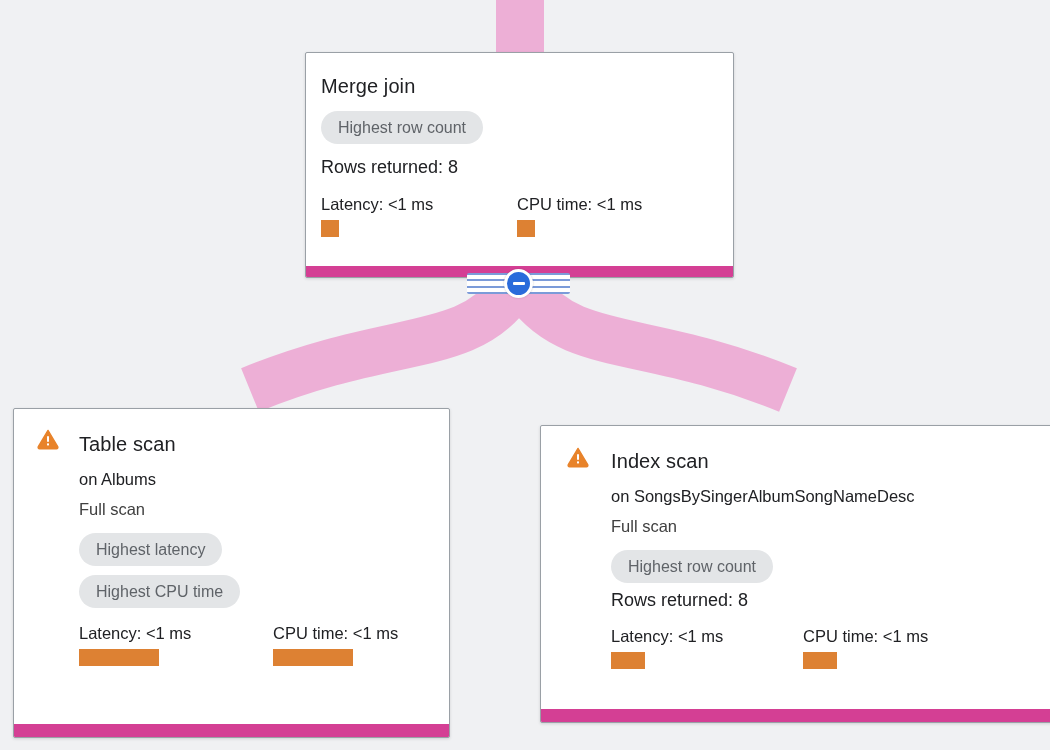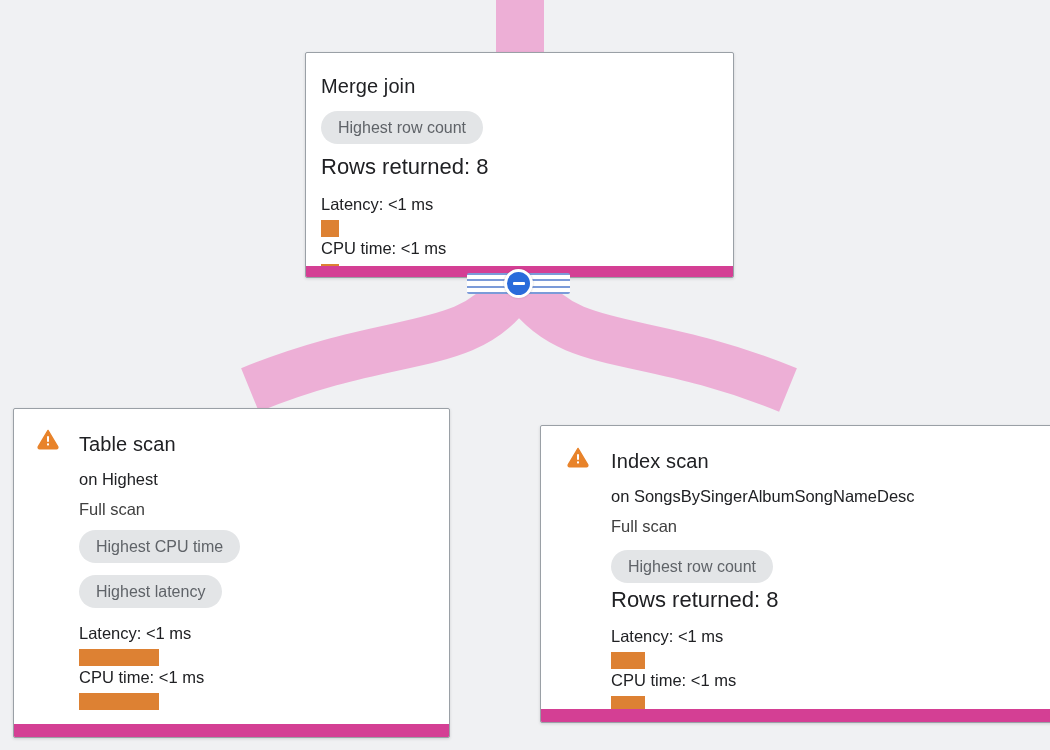--- a/index.html
+++ b/index.html
@@ -55,23 +55,23 @@
   .badge{
     display:inline-block;
     background:var(--badge-bg,#e3e5e7);
     color:#5f6368;
     font-size:16px;line-height:33px;height:33px;
     padding:0 17px;border-radius:17px;
     white-space:nowrap;
   }
   .badge-row{margin-top:12px;}
   .badge-row.tight{margin-top:9px;}
-  .rows-line{font-size:22px;line-height:22px;color:#202124;margin-top:6px;}
+  .rows-line{font-size:18px;line-height:22px;color:#202124;margin-top:6px;}
   .card-merge .rows-line{margin-top:12px;}
-  .metrics{display:flex;margin-top:14px;flex-direction:column;}
+  .metrics{display:flex;margin-top:14px;}
   .card-merge .metrics{margin-top:15px;}
   .metric{box-sizing:border-box;}
   .metric.col1-merge{width:196px;}
   .metric.col1-table{width:194px;}
   .metric.col1-index{width:192px;}
   .metric-label{font-size:16.5px;line-height:22px;color:#202124;white-space:nowrap;}
   .bar{
     height:17px;margin-top:5px;
     background:var(--bar-orange,#dd8133);
   }
@@ -145,27 +145,27 @@
   </button>
 
   <div class="card card-table">
     <svg class="warn" viewBox="0 0 24 24">
       <path d="M12 2.6 L22.6 20.4 a1.6 1.6 0 0 1 -1.4 2.4 H2.8 a1.6 1.6 0 0 1 -1.4 -2.4 Z" fill="#e8832a" stroke="#e8832a" stroke-width="1.5" stroke-linejoin="round"></path>
       <rect x="10.9" y="9" width="2.2" height="6" fill="#ffffff"></rect>
       <rect x="10.9" y="16.8" width="2.2" height="2.2" fill="#ffffff"></rect>
     </svg>
     <div class="body">
       <div class="node-title">Table scan</div>
-      <div class="node-sub">on Highest</div>
+      <div class="node-sub">on Albums</div>
       <div class="node-scan">Full scan</div>
+      <div class="badge-row">
+        <span class="badge">Highest latency</span>
+      </div>
       <div class="badge-row tight">
         <span class="badge">Highest CPU time</span>
-      </div>
-      <div class="badge-row">
-        <span class="badge">Highest latency</span>
       </div>
       <div class="metrics">
         <div class="metric col1-table">
           <div class="metric-label">Latency: &lt;1 ms</div>
           <div class="bar bar-lg"></div>
         </div>
         <div class="metric">
           <div class="metric-label">CPU time: &lt;1 ms</div>
           <div class="bar bar-lg"></div>
         </div>

